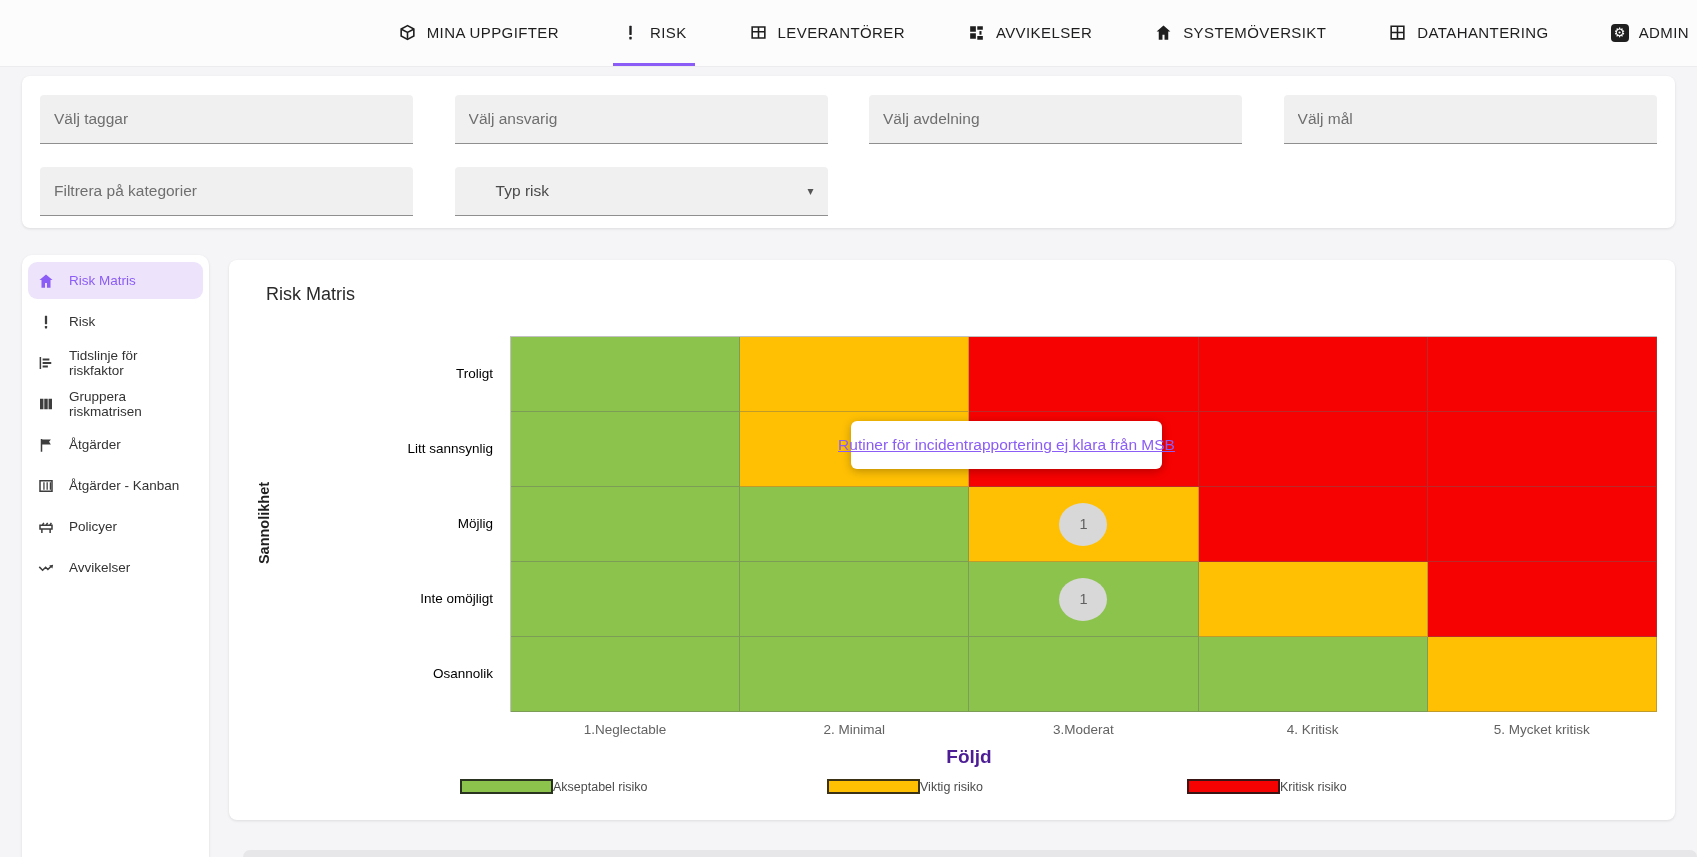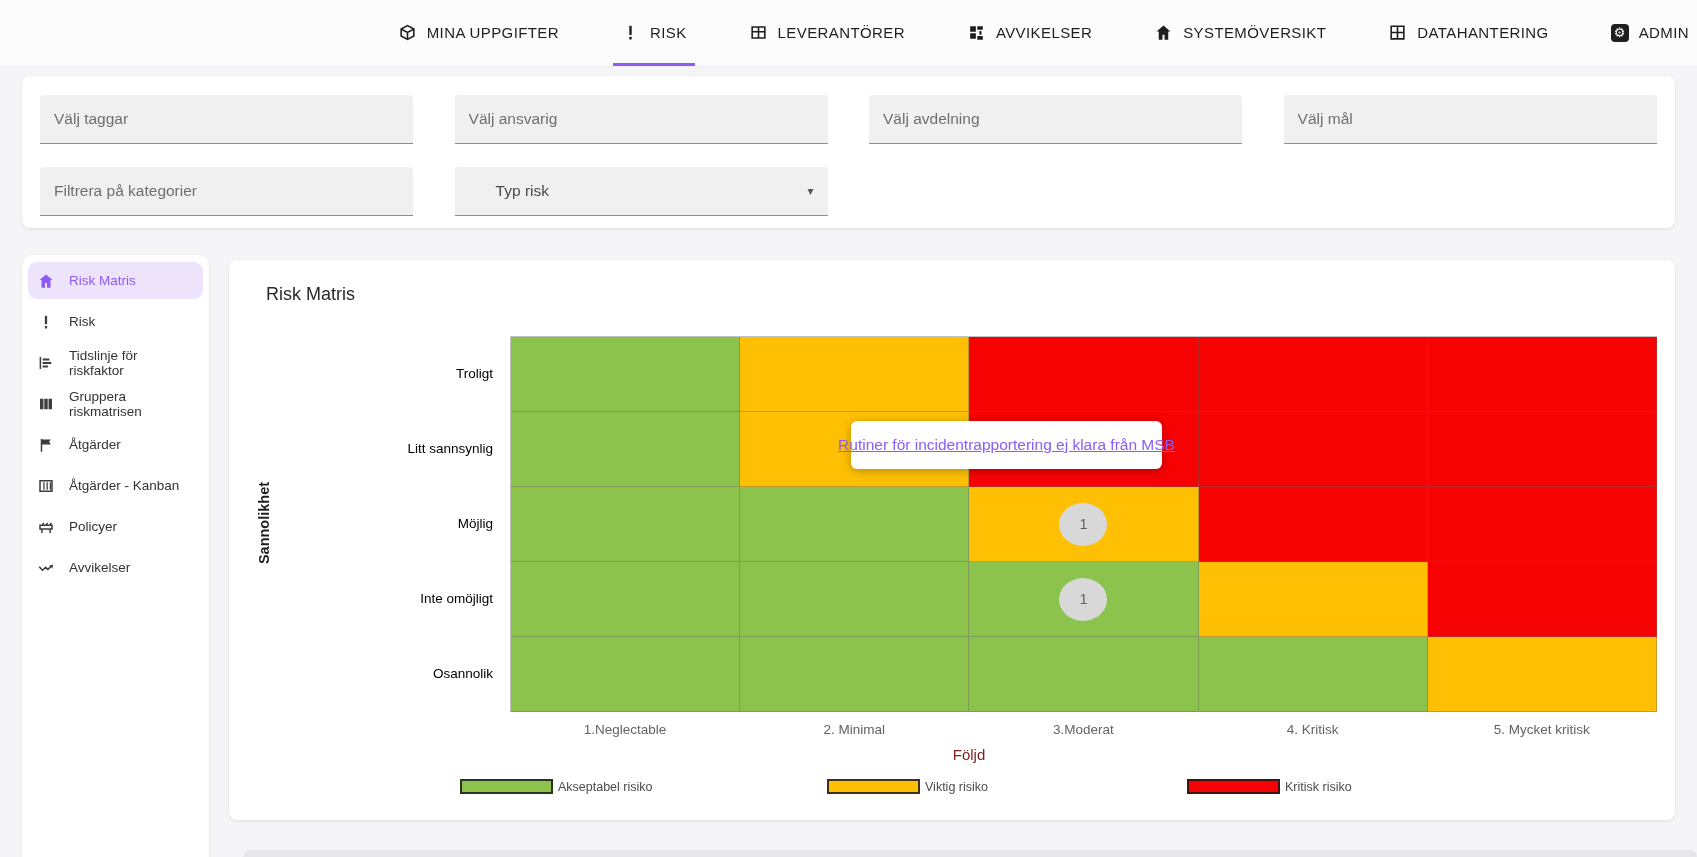--- a/index.html
+++ b/index.html
@@ -33,25 +33,25 @@
   .main-card{position:absolute;left:229px;top:260px;width:1446px;height:560px;background:#fff;border-radius:8px;box-shadow:0 1px 3px rgba(0,0,0,.1);}
   .card-title{position:absolute;left:37px;top:24px;margin:0;font-size:18px;font-weight:500;color:#2a2a2a;}
 
   #grid{position:absolute;left:281px;top:76px;width:1146px;height:375px;display:grid;grid-template-columns:repeat(5,1fr);grid-template-rows:repeat(5,1fr);border-top:1px solid rgba(100,100,100,.4);border-left:1px solid rgba(100,100,100,.4);}
   .cell{border-right:1px solid rgba(100,100,100,.4);border-bottom:1px solid rgba(100,100,100,.4);display:flex;align-items:center;justify-content:center;cursor:pointer;}
   .bubble{width:48px;height:43px;border-radius:50%;background:var(--bubble,#D8D8D8);display:flex;align-items:center;justify-content:center;font-size:14.5px;color:#5f5f5f;cursor:pointer;}
 
   .ytick{position:absolute;left:0;width:272px;height:75px;display:flex;align-items:center;justify-content:flex-end;padding-right:8px;box-sizing:border-box;font-size:13.5px;color:#000000;}
   .ylab{position:absolute;left:35px;top:263px;transform:translate(-50%,-50%) rotate(-90deg);font-weight:700;font-size:14.5px;color:#1f1f1f;white-space:nowrap;}
   .xtick{position:absolute;top:462px;width:230px;text-align:center;font-size:13.5px;color:#636363;}
-  .xlab{position:absolute;left:740px;top:486px;transform:translateX(-50%);font-weight:400;font-size:15px;color:#7f1d1d;}
+  .xlab{position:absolute;left:740px;top:486px;transform:translateX(-50%);font-weight:700;font-size:19px;color:#4c1d95;}
 
   .lg{position:absolute;top:518px;display:flex;align-items:center;height:17px;}
   .sw{width:93px;height:15px;border:2px solid rgba(25,25,25,.85);box-sizing:border-box;}
-  .lg-label{margin-left:5px;font-size:12.5px;color:#4c4c4c;}
+  .lg-label{font-size:12.5px;color:#4c4c4c;}
 
   .tooltip{position:absolute;left:602px;top:161px;width:311px;height:48px;background:#fff;border-radius:6px;box-shadow:0 2px 10px rgba(0,0,0,.28);display:flex;align-items:center;justify-content:center;z-index:5;margin-left:20px;}
   .tooltip a{color:var(--accent,#8B5CF6);font-size:15.5px;text-decoration:underline;white-space:nowrap;}
 
   .next-strip{position:absolute;left:243px;top:850px;width:1454px;height:7px;background:#e7e7e9;border-radius:8px 8px 0 0;}
 </style>
 </head>
 <body>
 
 <div class="page" style="--accent: #8B5CF6; --accent-bg: #EDE4FB; --bubble: #D8D8D8;">

